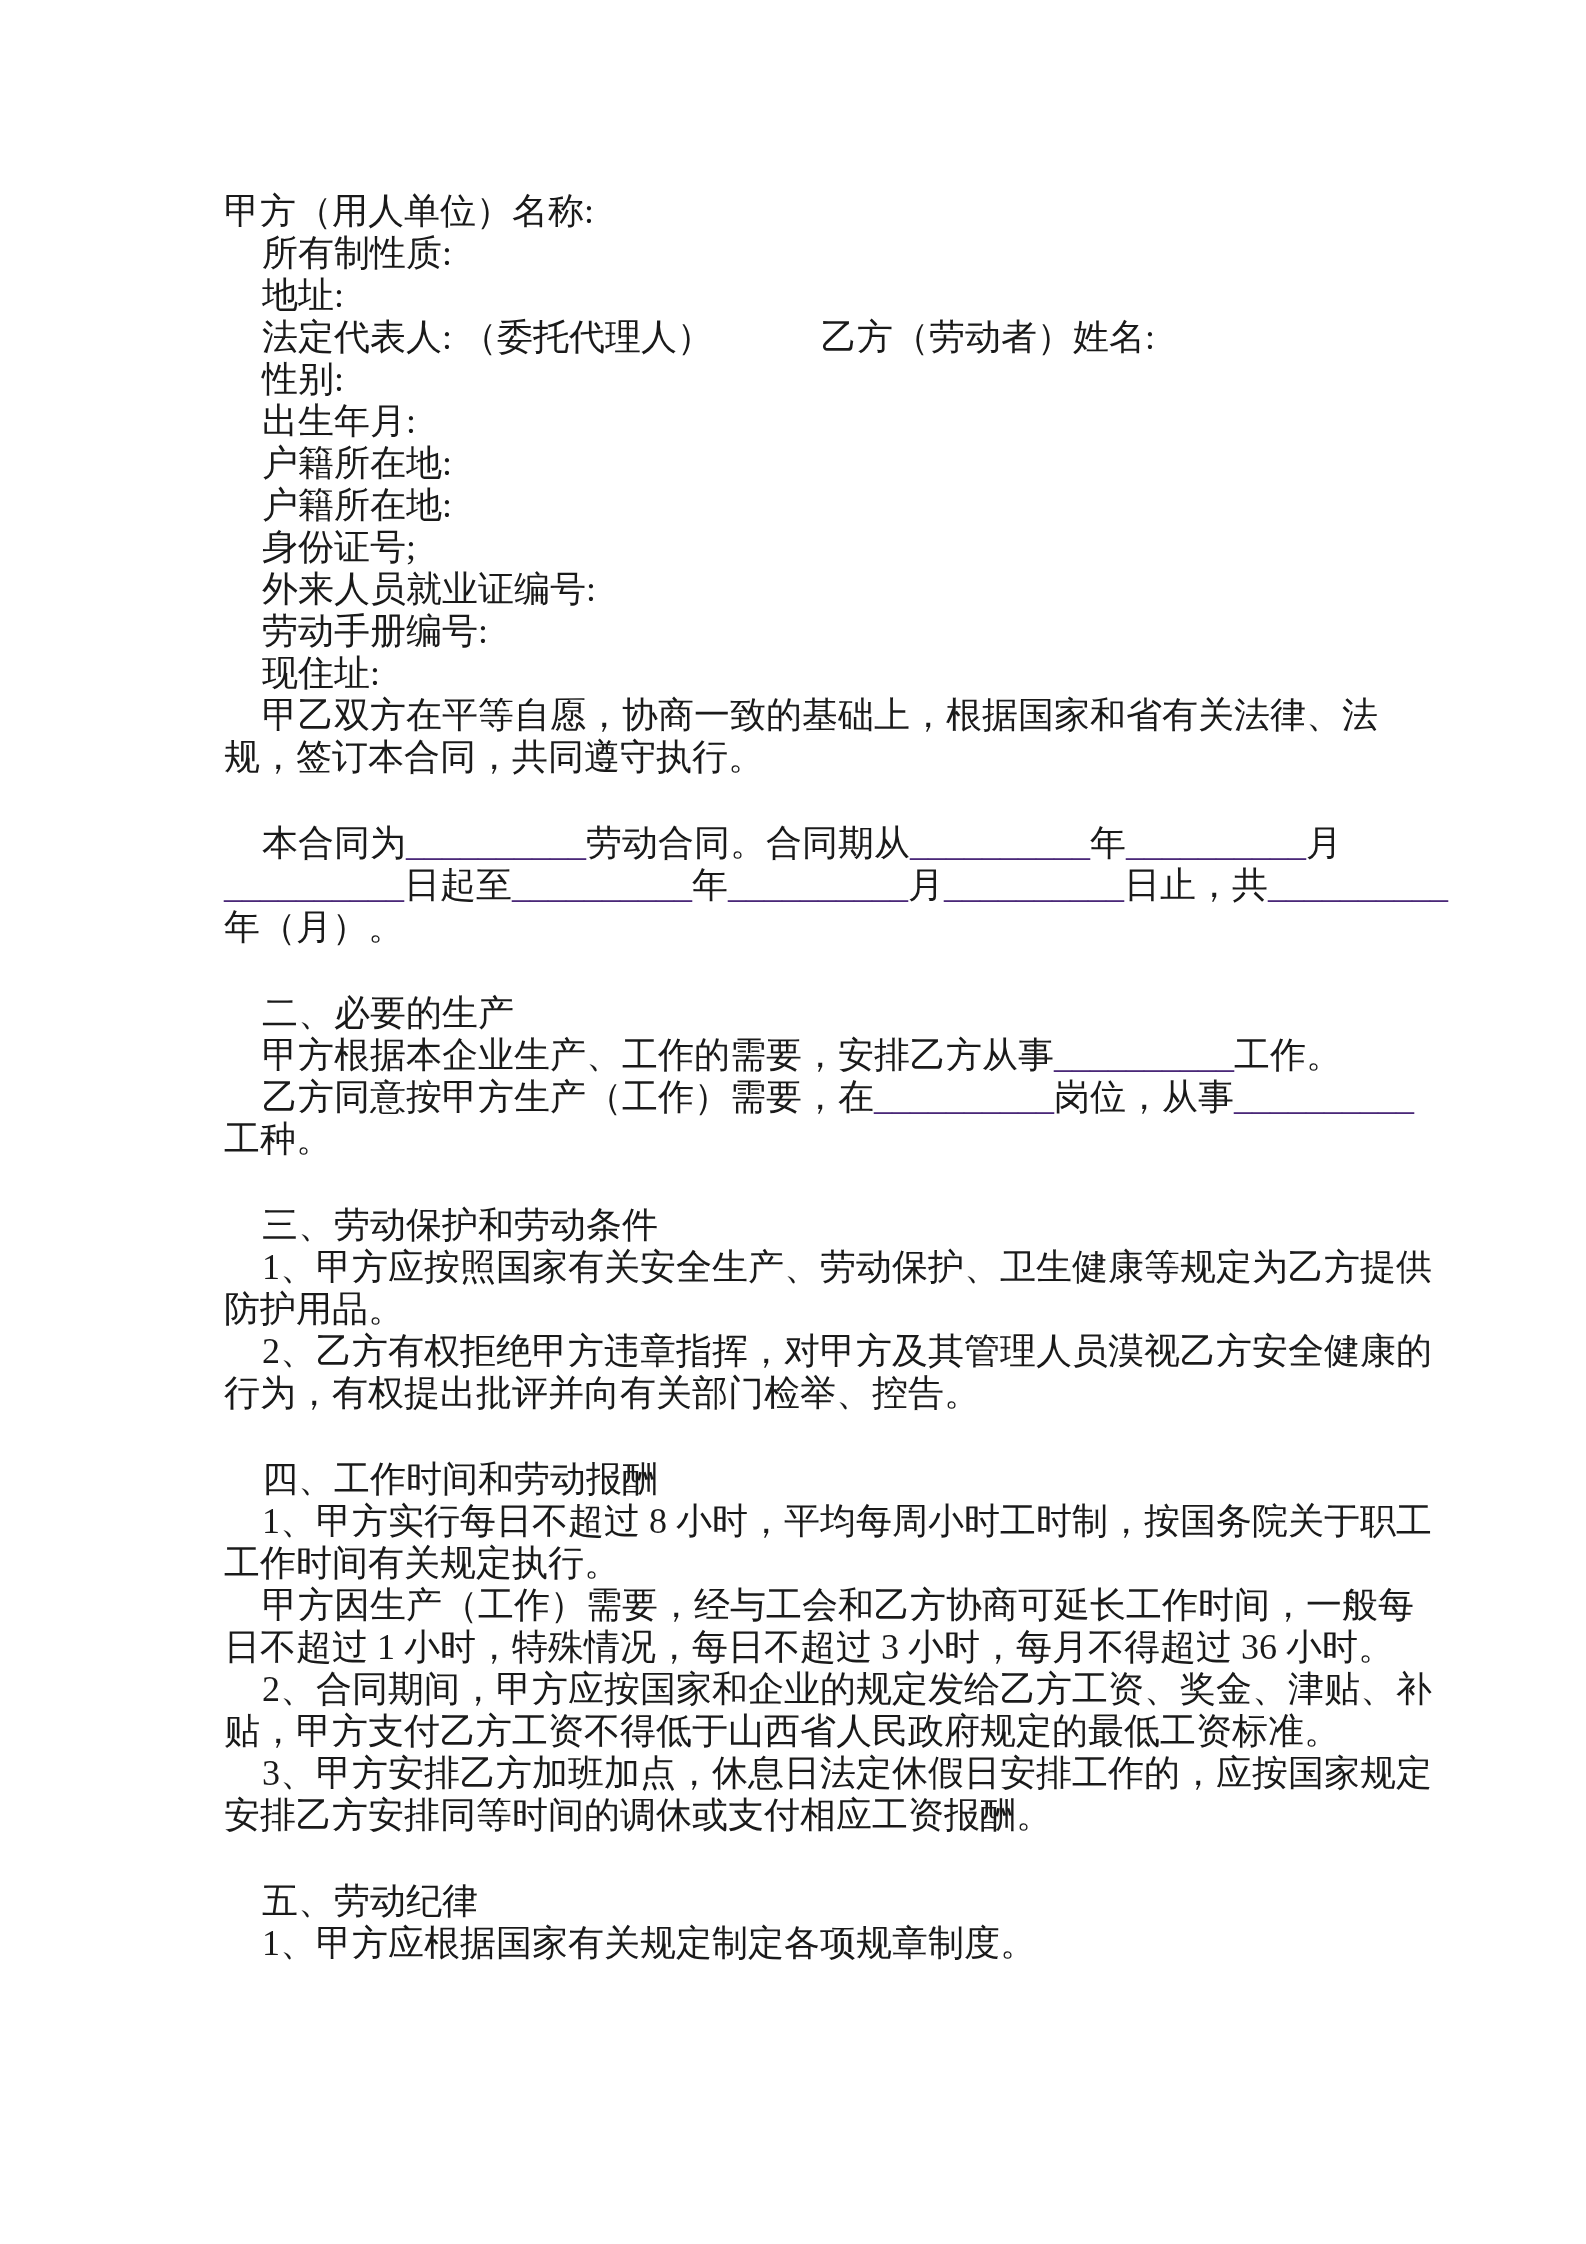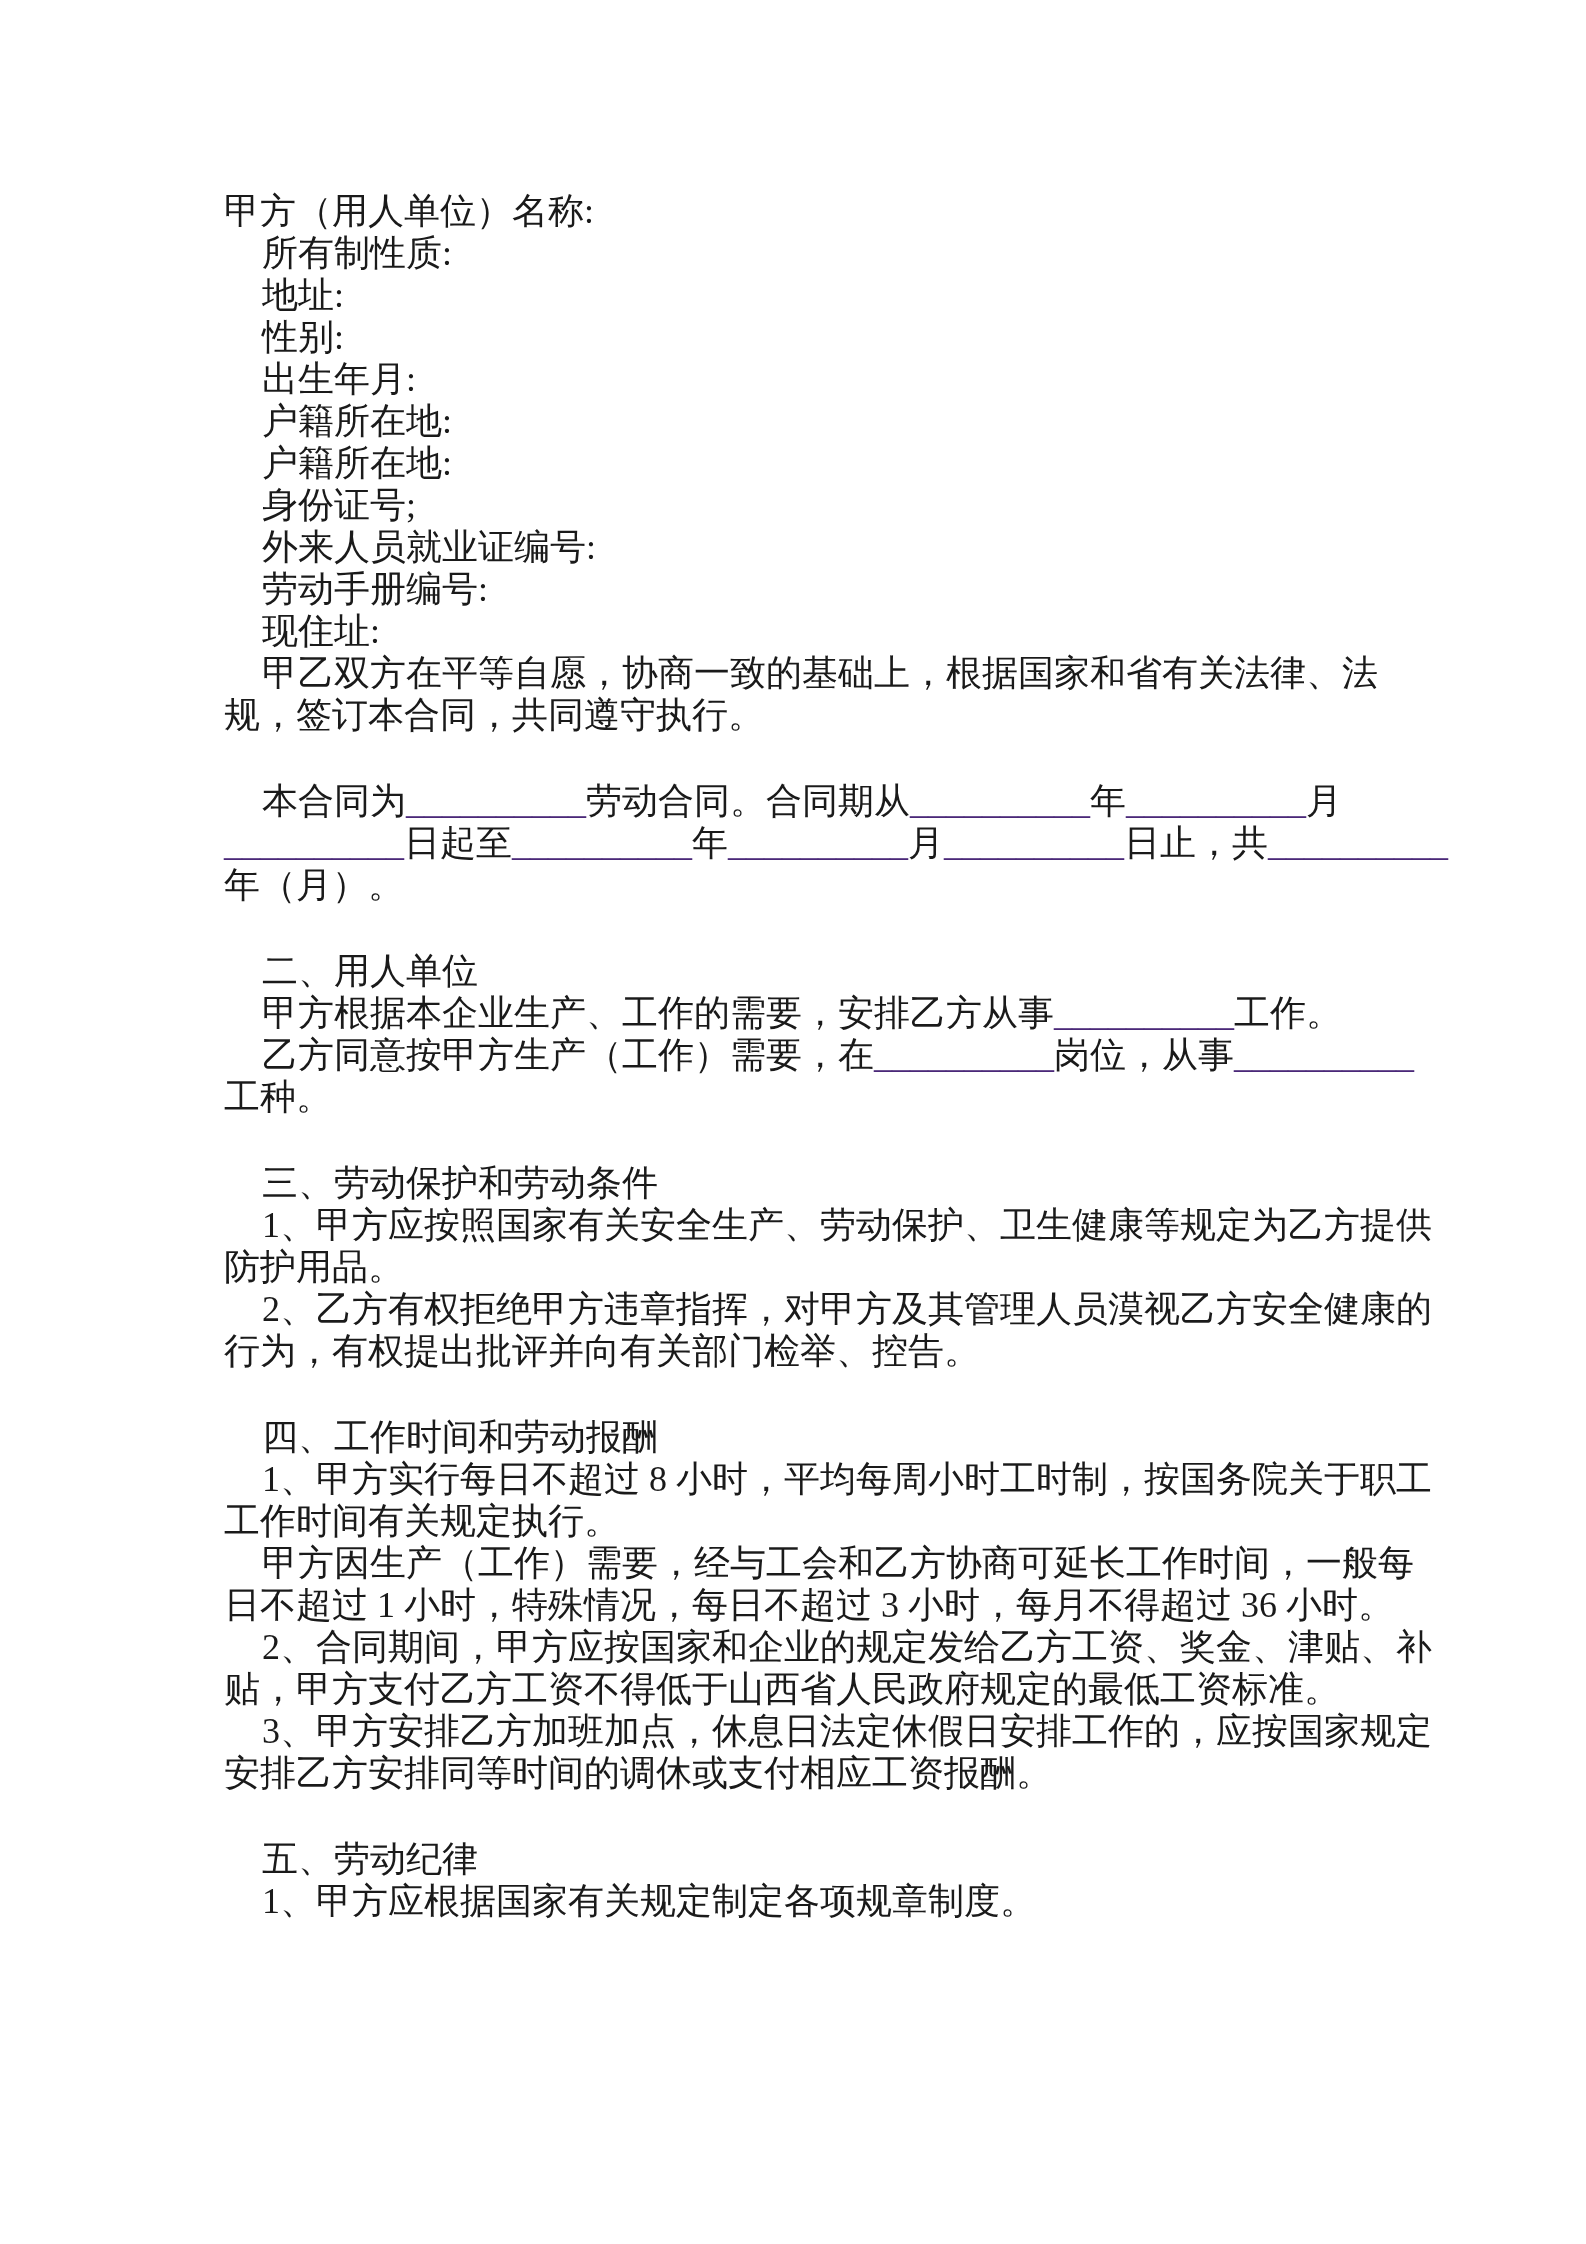--- a/index.html
+++ b/index.html
@@ -44,36 +44,37 @@
   }
 </style>
 </head>
 <body>
 
 <div class="page">
   <div class="content" id="doc">
       <div class="line">甲方（用人单位）名称:</div>
       <div class="line ind">所有制性质:</div>
       <div class="line ind">地址:</div>
+      <div class="line ind">法定代表人: （委托代理人）　　　乙方（劳动者）姓名:</div>
       <div class="line ind">性别:</div>
       <div class="line ind">出生年月:</div>
       <div class="line ind">户籍所在地:</div>
       <div class="line ind">户籍所在地:</div>
       <div class="line ind">身份证号;</div>
       <div class="line ind">外来人员就业证编号:</div>
       <div class="line ind">劳动手册编号:</div>
       <div class="line ind">现住址:</div>
       <div class="line ind">甲乙双方在平等自愿，协商一致的基础上，根据国家和省有关法律、法</div>
       <div class="line">规，签订本合同，共同遵守执行。</div>
       <div class="line spacer"></div>
       <div class="line ind"><span class="t">本合同为</span><span class="blank">__________</span><span class="t">劳动合同。合同期从</span><span class="blank">__________</span><span class="t">年</span><span class="blank">__________</span><span class="t">月</span></div>
       <div class="line"><span class="blank">__________</span><span class="t">日起至</span><span class="blank">__________</span><span class="t">年</span><span class="blank">__________</span><span class="t">月</span><span class="blank">__________</span><span class="t">日止，共</span><span class="blank">__________</span></div>
       <div class="line">年（月）。</div>
       <div class="line spacer"></div>
-      <div class="line ind">二、用人单位</div>
+      <div class="line ind">二、必要的生产</div>
       <div class="line ind"><span class="t">甲方根据本企业生产、工作的需要，安排乙方从事</span><span class="blank">__________</span><span class="t">工作。</span></div>
       <div class="line ind"><span class="t">乙方同意按甲方生产（工作）需要，在</span><span class="blank">__________</span><span class="t">岗位，从事</span><span class="blank">__________</span></div>
       <div class="line">工种。</div>
       <div class="line spacer"></div>
       <div class="line ind">三、劳动保护和劳动条件</div>
       <div class="line ind">1、甲方应按照国家有关安全生产、劳动保护、卫生健康等规定为乙方提供</div>
       <div class="line">防护用品。</div>
       <div class="line ind">2、乙方有权拒绝甲方违章指挥，对甲方及其管理人员漠视乙方安全健康的</div>
       <div class="line">行为，有权提出批评并向有关部门检举、控告。</div>
       <div class="line spacer"></div>

